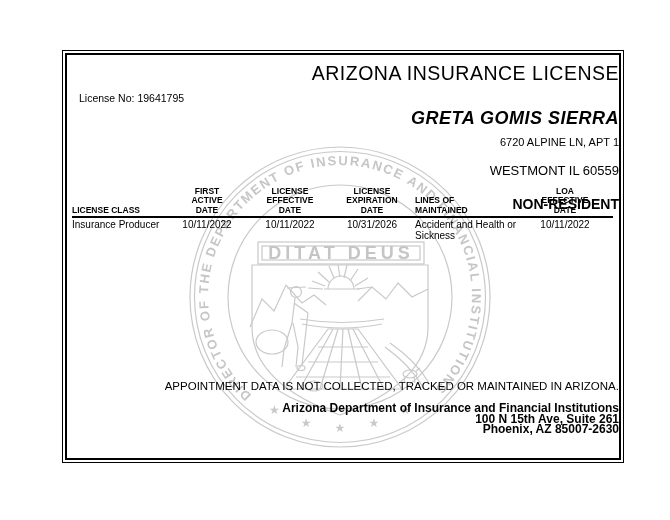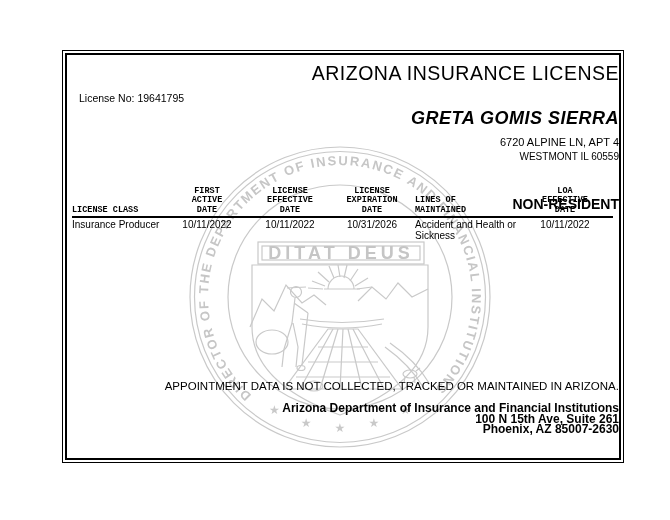--- a/index.html
+++ b/index.html
@@ -8,26 +8,26 @@
   .frame-outer { position:absolute; left:62px; top:50px; width:562px; height:413px;
                  border:1px solid #000; background:#fff; }
   .frame-inner { position:absolute; left:2px; top:2px; right:2px; bottom:2px;
                  border:2px solid #000; }
   .abs { position:absolute; }
   .ctr { left:0; right:0; text-align:right; }
   .doc-title   { top:7px;  font-size:19.5px; letter-spacing:.5px; z-index:2; }
   .lic-line    { top:37px; left:12px; font-size:10.5px; z-index:2; }
   .holder-name { top:53px; font-size:18px; font-weight:bold; font-style:italic; letter-spacing:.5px; z-index:2; }
   .addr1       { top:81px;  font-size:11px; z-index:2; }
-  .addr2       { top:96px;  font-size:10px; z-index:2; }
+  .addr2       { top:108px;  font-size:13px; z-index:2; }
   .residency   { top:111px; font-size:14px; font-weight:bold; z-index:2;margin-top:30px; }
   .asof        { top:122px; font-size:13px; font-weight:bold; z-index:2; }
 
   .tbl-head { position:absolute; top:130px; left:0; right:0; height:30px; z-index:2; }
-  .th { position:absolute; bottom:0; font-size:8.5px; font-weight:bold; line-height:9.5px; text-align:center;font-family:Liberation Mono, monospace; }
+  .th { position:absolute; bottom:0; font-size:8.5px; font-weight:bold; line-height:9.5px; text-align:center; }
   .th-c1 { left:5px;   width:105px; text-align:left; }
   .th-c2 { left:116px; width:48px; }
   .th-c3 { left:195px; width:56px; }
   .th-c4 { left:275px; width:60px; }
   .th-c5 { left:348px; width:70px; text-align:left; }
   .th-c6 { left:471px; width:54px; }
   .tbl-rule { top:161px; left:5px; width:541px; height:2px; background:#000; z-index:2; }
   .tbl-row { position:absolute; top:164px; left:0; right:0; z-index:2; }
   .td { position:absolute; top:0; font-size:10px; line-height:11px; text-align:center; }
   .td-c1 { left:5px;   width:110px; text-align:left; }
@@ -108,21 +108,21 @@
 
       <ellipse cx="92" cy="205" rx="16" ry="12" class="ln"></ellipse>
       <ellipse cx="134" cy="249" rx="9" ry="5" class="ln"></ellipse>
     </svg>
 
     <div class="abs ctr doc-title">ARIZONA INSURANCE LICENSE</div>
 
     <div class="abs lic-line"><span>License No:</span>&nbsp;<span>19641795</span></div>
 
     <div class="abs ctr holder-name">GRETA GOMIS SIERRA</div>
-    <div class="abs ctr addr1">6720 ALPINE LN, APT 4</div>
+    <div class="abs ctr addr1">6720 ALPINE LN, APT 1</div>
     <div class="abs ctr addr2">WESTMONT IL 60559</div>
     <div class="abs ctr residency">NON-RESIDENT</div>
 
     <div class="tbl-head">
       <div class="th th-c1">LICENSE CLASS</div>
       <div class="th th-c2">FIRST ACTIVE DATE</div>
       <div class="th th-c4">LICENSE EXPIRATION DATE</div>
       <div class="th th-c3">LICENSE EFFECTIVE DATE</div>
       <div class="th th-c5">LINES OF MAINTAINED</div>
       <div class="th th-c6">LOA EFFECTIVE DATE</div>

